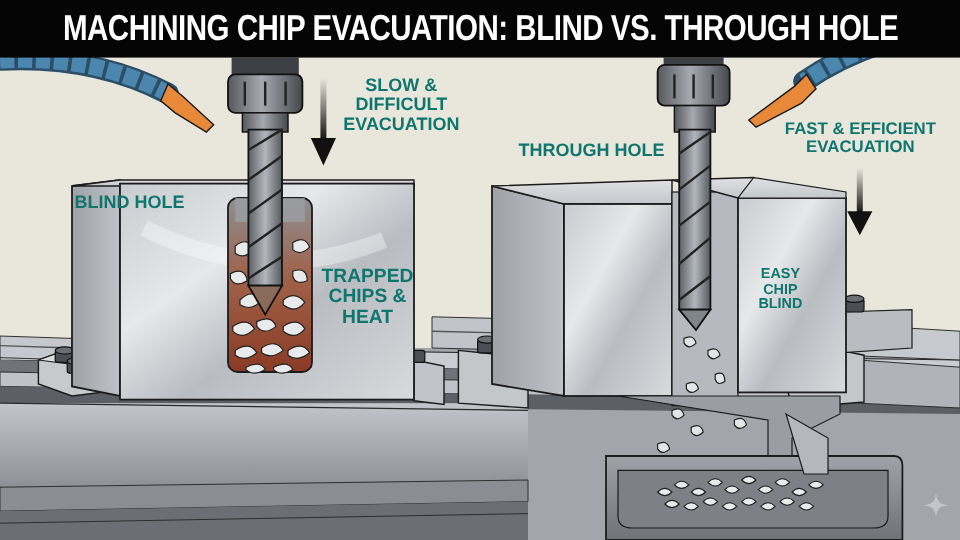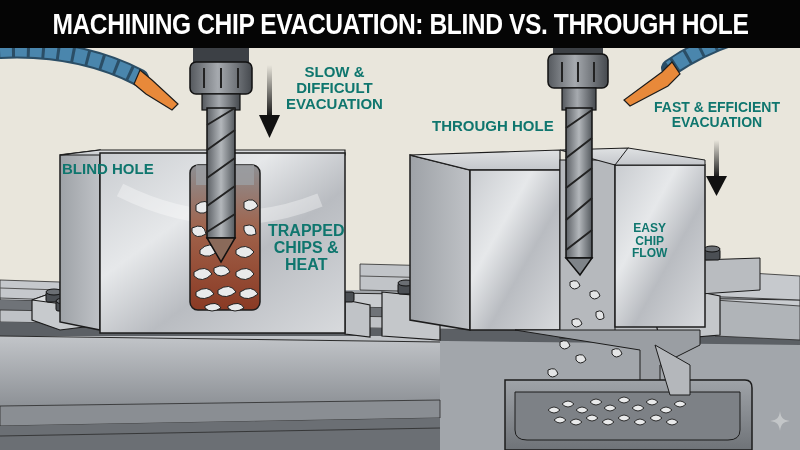--- a/index.html
+++ b/index.html
@@ -262,19 +262,19 @@
     <span>HEAT</span>
   </div>
   <div class="lbl lbl-through">THROUGH HOLE</div>
   <div class="lbl lbl-fast">
     <span>FAST &amp; EFFICIENT</span>
     <span>EVACUATION</span>
   </div>
   <div class="lbl lbl-easy">
     <span>EASY</span>
     <span>CHIP</span>
-    <span>FLOW</span>
+    <span>BLIND</span>
   </div>
 
   <svg class="sparkle" viewBox="0 0 22 22">
     <path d="M11,1 C12,8 14,10 21,11 C14,12 12,14 11,21 C10,14 8,12 1,11 C8,10 10,8 11,1 Z" fill="#c9cbcd" opacity="0.85"></path>
   </svg>
 </div>
 
 </body></html>

